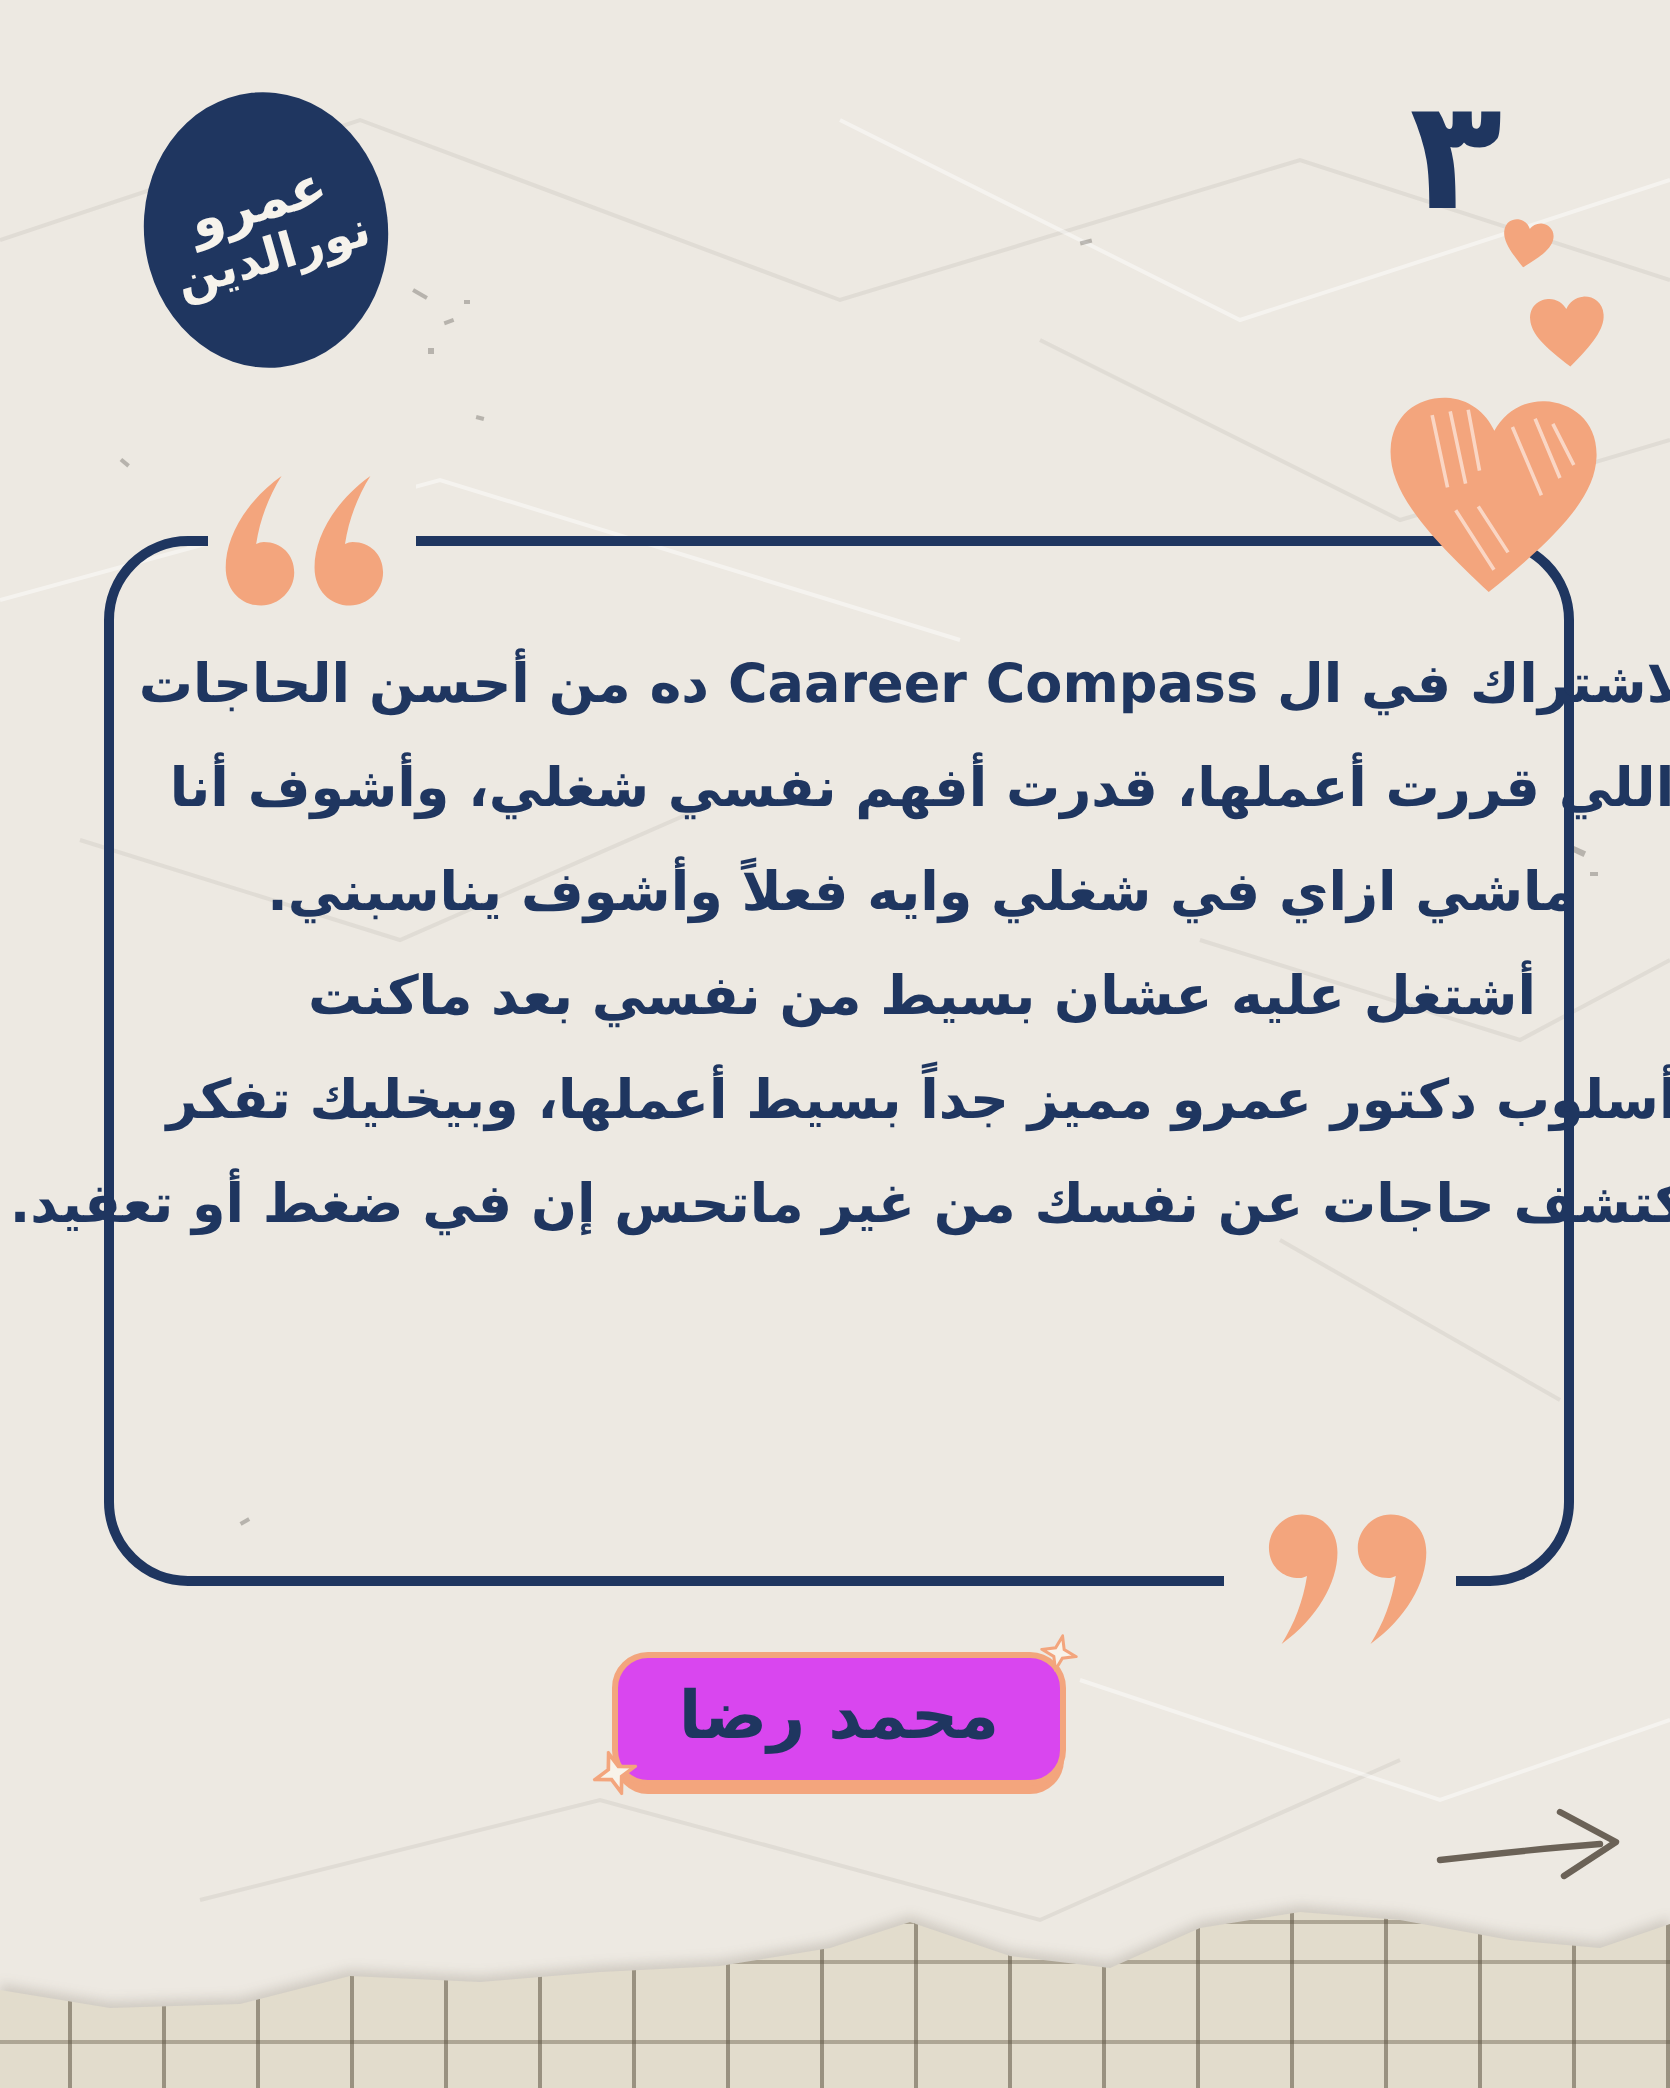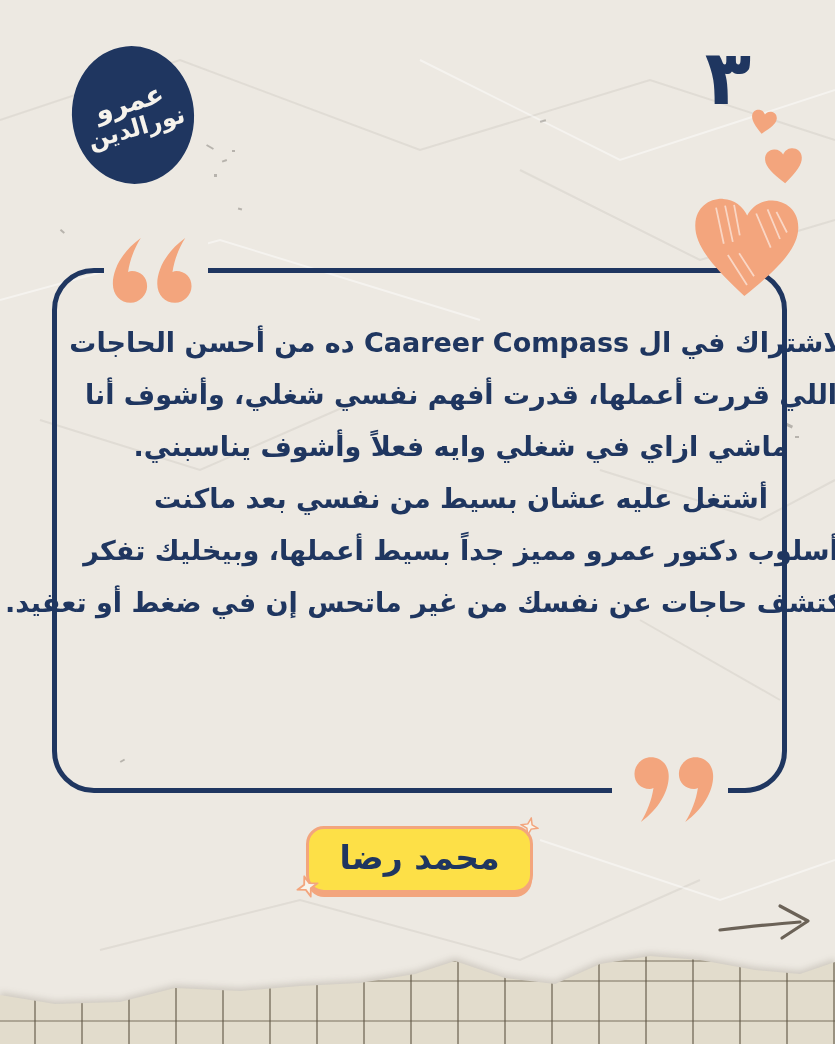--- a/index.html
+++ b/index.html
@@ -99,21 +99,21 @@
     font-size:44px;line-height:48px;
     color:var(--gold);
     letter-spacing:16px;
     padding-left:16px; 
     text-shadow:0 1px 0 rgba(180,120,0,.15);
   }
 
   
   .badge{
     position:absolute;left:306px;top:826px;width:227px;height:67px;
-    background:#fde047;
+    background:#d946ef;
     border:3px solid var(--coral);
     border-radius:18px;
     box-shadow:0 5px 0 -1px var(--coral);
     display:flex;align-items:center;justify-content:center;
     z-index:3;
   }
   .badge-name{
     direction:rtl;
     color:var(--navy);
     font-size:33px;font-weight:bold;

